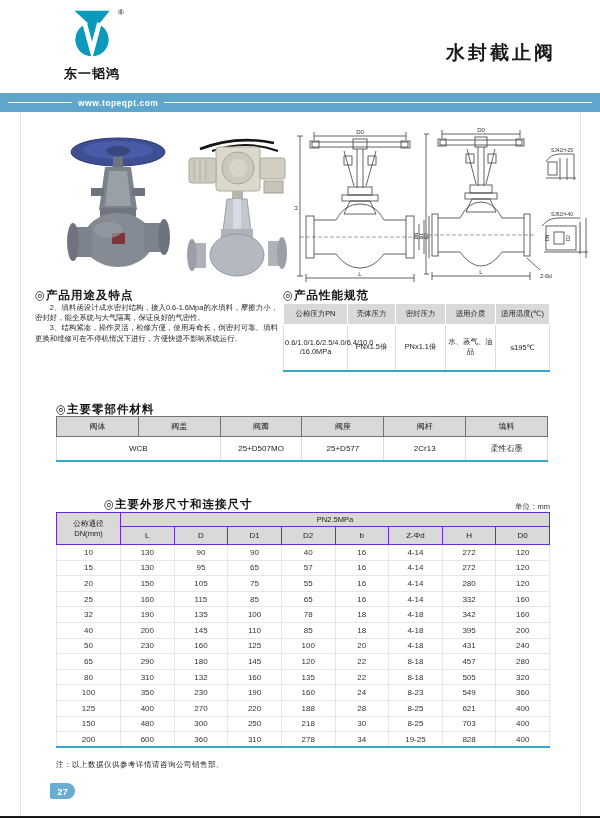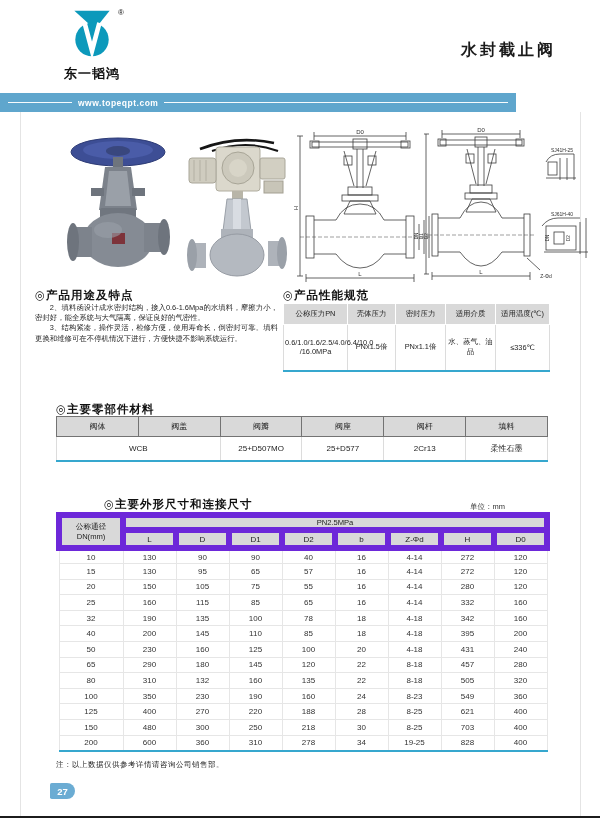--- a/index.html
+++ b/index.html
@@ -4,62 +4,62 @@
 <style>
   * { margin:0; padding:0; box-sizing:border-box; }
   html,body { background:#ffffff; }
   body { font-family:"Liberation Sans","DejaVu Sans",sans-serif; color:#222; }
   .page { position:relative; width:600px; height:819px; background:#fff; overflow:hidden; }
 
   
   .logo { position:absolute; left:54px; top:8px; width:76px; text-align:center; }
   .logo .reg { position:absolute; top:0px; right:6px; font-size:8px; color:#111; }
   .logo-text { margin-top:1px; font-size:13px; font-weight:bold; color:#111; letter-spacing:1px; white-space:nowrap; }
-  .doc-title { position:absolute; right:44px; top:40px; font-size:16px; font-weight:bold; color:#1a1a1a; letter-spacing:3px; }
-
-  .banner { position:absolute; left:0; top:93px; width:516px; height:19px; background:#5fa6cd; display:flex; align-items:center; }
+  .doc-title { position:absolute; right:44px; top:40px; font-size:19px; font-weight:bold; color:#1a1a1a; letter-spacing:3px; }
+
+  .banner { position:absolute; left:0; top:93px; width:600px; height:19px; background:#5fa6cd; display:flex; align-items:center; }
   .banner .rule { height:1px; background:#ffffff; opacity:.95; }
   .banner .rule.l { width:64px; margin-left:8px; }
   .banner .rule.r { flex:1; margin-right:8px; }
   .banner .site { color:#ffffff; font-size:8.5px; font-weight:bold; letter-spacing:.5px; margin:0 6px; white-space:nowrap; }
 
   .vguide { position:absolute; top:112px; bottom:3px; width:1px; background:#e4e4e4; }
   .vguide.left { left:20px; } .vguide.right { left:580px; }
   .bottom-rule { position:absolute; left:0; top:816px; width:600px; height:2px; background:#1c1c1c; }
   .photo1 { position:absolute; left:62px; top:130px; }
   .photo2 { position:absolute; left:184px; top:133px; }
   .draw1 { position:absolute; left:294px; top:126px; }
   .draw2 { position:absolute; left:424px; top:122px; }
 
   
   .sec-title { position:absolute; font-size:11.5px; font-weight:bold; color:#111; letter-spacing:1px; white-space:nowrap; }
   .t-feat { left:35px; top:288px; }
   .t-perf { left:283px; top:288px; }
   .t-mat  { left:56px; top:402px; }
   .t-dim  { left:56px; top:497px;margin-left:48px; }
-  .unit-label { position:absolute; left:470px; top:502px; width:80px; text-align:left; font-size:7.5px; color:#333; }
+  .unit-label { position:absolute; left:470px; top:502px; width:80px; text-align:right; font-size:7.5px; color:#333; }
 
   
   .features { position:absolute; left:35px; top:303px; width:243px; font-size:7.4px; line-height:10.2px; color:#1f1f1f; text-align:justify; }
   .features p { text-indent:2em; }
 
   
   table { border-collapse:collapse; table-layout:fixed; }
   th,td { text-align:center; vertical-align:middle; font-weight:normal; }
 
   .perf-table { position:absolute; left:283px; top:303px; width:266px; font-size:7.4px; border-bottom:2px solid #36a7ce; }
   .perf-table th { background:#d9d9d9; height:21px; border:1px solid #ffffff; color:#222; }
   .perf-table td { background:#fff; height:46px; border:1px solid #dcdcdc; color:#222; padding:1px; }
 
   .mat-table { position:absolute; left:56px; top:416px; width:492px; font-size:8px; border-bottom:2px solid #36a7ce; }
   .mat-table th { background:#d9d9d9; height:20px; border:1px solid #737373; color:#222; }
   .mat-table td { background:#fff; height:24px; border:1px solid #dcdcdc; color:#222; }
 
   .dim-table { position:absolute; left:56px; top:512px; width:494px; font-size:8px; border-bottom:2px solid #36a7ce; }
-  .dim-table th { background:#d9d9d9; border:6px solid #6d28d9; color:#222;margin-top:20px; }
+  .dim-table th { background:#d9d9d9; border:1px solid #6d28d9; color:#222;margin-top:20px; }
   .dim-table .h1 th { height:14px; font-size:7.6px; }
   .dim-table .h2 th { height:18px; }
   .dim-table td { background:#fff; height:15.6px; border:1px solid #e6e6e6; color:#333; padding:0; }
   .dim-table .c0 { width:64px; }
   .dn-head { line-height:10px; font-size:7.6px; }
 
   .note { position:absolute; left:56px; top:760px; font-size:7.5px; color:#222; letter-spacing:.5px; }
 
   .page-badge { position:absolute; left:50px; top:783px; width:25px; height:16px; background:#6bacd3;
     border-radius:2px 9px 9px 2px; color:#fff; font-size:9.5px; font-weight:bold;
@@ -255,21 +255,21 @@
       <th>壳体压力</th>
       <th>密封压力</th>
       <th>适用介质</th>
       <th>适用温度(℃)</th>
     </tr>
     <tr>
       <td>0.6/1.0/1.6/2.5/4.0/6.4/10.0 /16.0MPa</td>
       <td>PNx1.5倍</td>
       <td>PNx1.1倍</td>
       <td>水、蒸气、油品</td>
-      <td>≤336℃</td>
+      <td>≤195℃</td>
     </tr>
   </tbody>
     </table>
 
   <div class="sec-title t-mat">◎主要零部件材料</div>
   <table class="mat-table">
     <tbody>
         <tr>
       <th>阀体</th>
       <th>阀盖</th>

